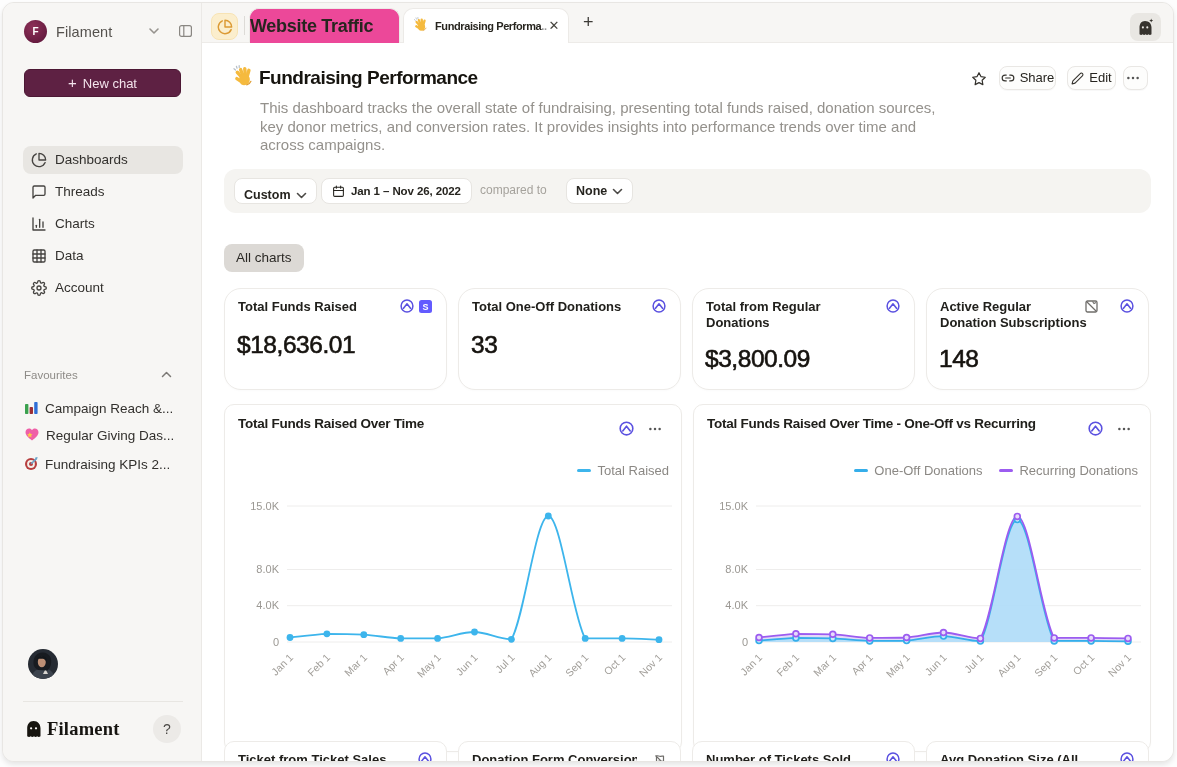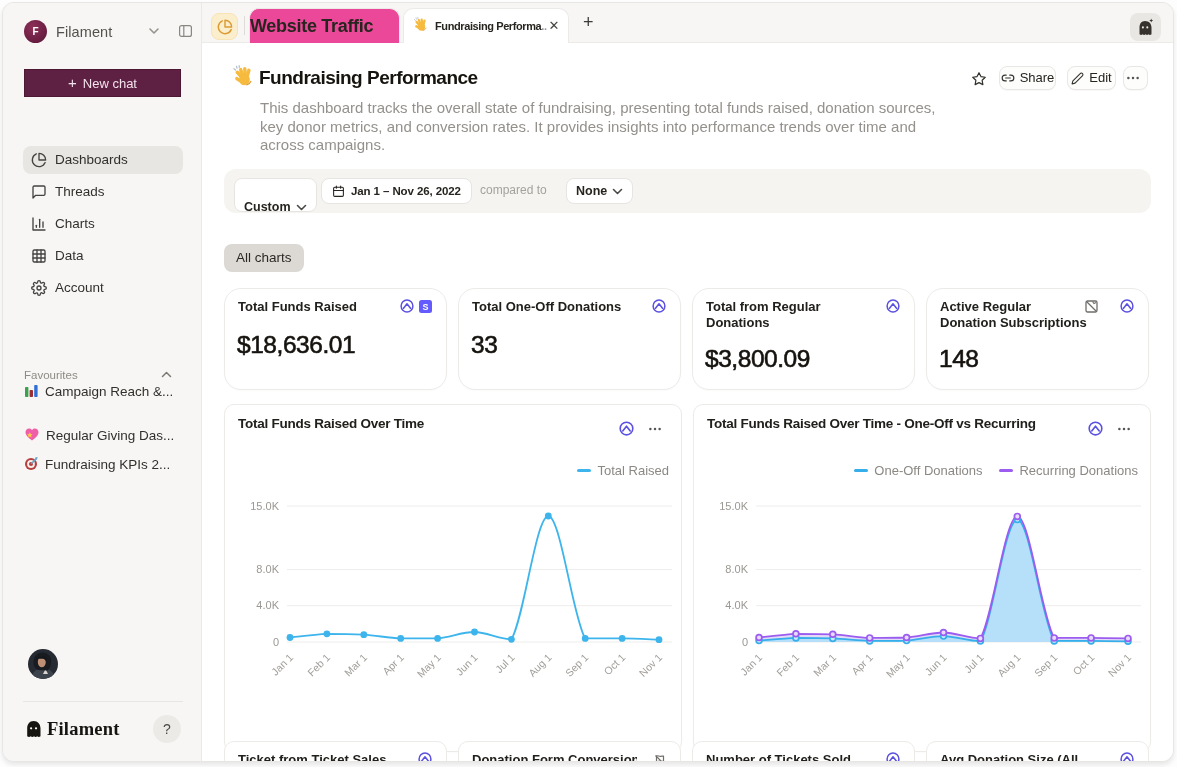--- a/index.html
+++ b/index.html
@@ -4,21 +4,21 @@
 <style>
 * { margin:0; padding:0; box-sizing:border-box; }
 html,body { width:1177px; height:767px; background:#fdfdfd; font-family:"Liberation Sans",sans-serif; overflow:hidden; }
 .window { position:absolute; left:2px; top:2px; width:1172px; height:760px; background:#f7f6f4; border:1px solid #e8e6e3; border-radius:12px; overflow:hidden; box-shadow:0 3px 5px rgba(0,0,0,.09); }
 
 .sidebar { position:absolute; left:0; top:0; width:199px; height:100%; background:#f7f6f4; border-right:1px solid #ebe9e6; }
 .logo { position:absolute; left:21px; top:17px; width:23px; height:23px; border-radius:50%; background:radial-gradient(circle at 38% 32%, #8e3058, #671c40 72%); color:#fff; font-size:10px; font-weight:bold; text-align:center; line-height:23px; }
 .brand { position:absolute; left:53px; top:21px; font-size:14.5px; color:#55524e; font-weight:400; letter-spacing:.1px; }
 .sb-chev { position:absolute; left:145px; top:24px; }
 .sb-panel { position:absolute; left:176px; top:22px; }
-.newchat { position:absolute; left:21px; top:66px; width:157px; height:28px; background:#5e2143; border:1px solid #4c1834; border-radius:0; color:#f3e3ec; font-size:13px; text-align:center; line-height:26px; }
+.newchat { position:absolute; left:21px; top:66px; width:157px; height:28px; background:#5e2143; border:1px solid #4c1834; border-radius:6px; color:#f3e3ec; font-size:13px; text-align:center; line-height:26px; }
 .newchat .pl { font-size:15px; margin-right:6px; font-weight:400; }
 .nav { position:absolute; left:20px; top:143px; width:160px; }
 .nav-it { position:relative; height:28px; margin-bottom:4px; border-radius:8px; font-size:13.5px; color:#32302d; line-height:28px; padding-left:32px; }
 .nav-it.on { background:#e8e6e2; }
 .nav-it svg { position:absolute; left:8px; top:6px; }
 .badge { position:absolute; right:6px; top:5px; width:18px; height:18px; background:#6d2245; border-radius:50%; color:#fff; font-size:10px; text-align:center; line-height:18px; }
 .favlab { position:absolute; left:21px; top:366px; font-size:11.5px; color:#8e8b87; }
 .favchev { position:absolute; left:158px; top:368px; }
 .fav { position:absolute; left:21px; width:165px; height:20px; font-size:13.5px; color:#32302d; white-space:nowrap; overflow:hidden; }
 .fav svg { vertical-align:-2px; margin-right:6px; }
@@ -48,21 +48,21 @@
 .hstar { position:absolute; left:769px; top:28px; }
 .hbtn { position:absolute; top:23px; height:24px; background:#fdfdfc; border:1px solid #e9e7e4; border-radius:8px; font-size:13px; color:#26241f; line-height:22px; box-shadow:0 1px 1px rgba(0,0,0,.03); }
 .hbtn svg { vertical-align:-2.5px; margin-right:5px; }
 #share { left:797px; width:57px; text-align:center; }
 #edit { left:865px; width:49px; text-align:center; }
 #hmore { left:921px; width:25px; text-align:center; }
 .filterbar { position:absolute; left:22px; top:126px; width:927px; height:44px; background:#f5f4f1; border-radius:12px; }
 .fsel { position:absolute; top:9px; height:26px; background:#fff; border:1px solid #e7e5e1; border-radius:8px; font-size:12.5px; font-weight:bold; color:#26241f; line-height:24px; }
 .fsel svg.cal { vertical-align:-2.5px; margin-right:6px; }
 .fsel .dn { margin-left:5px; }
-#fcustom { left:10px; padding:16px 9px; }
+#fcustom { left:10px; padding:4px 9px; }
 #fdate { left:97px; padding:0 10px; font-weight:bold; font-size:11.5px; letter-spacing:-0.1px; }
 .fcmp { position:absolute; left:256px; top:14px; font-size:12px; color:#a5a29c; }
 #fnone { left:342px; padding:0 9px; }
 .chip { position:absolute; left:22px; top:201px; height:28px; background:#dcd9d5; border-radius:8px; font-size:13.5px; color:#2b2925; line-height:28px; padding:0 12px; }
 
 .scard { position:absolute; top:245px; width:223px; height:102px; background:#fff; border:1px solid #edebe8; border-radius:17px; box-shadow:0 1px 2px rgba(0,0,0,.02); }
 .scard .t { position:absolute; left:13px; top:10px; width:150px; font-size:13px; font-weight:bold; color:#21201c; line-height:16px; }
 .scard .v { position:absolute; left:12px; font-size:24.5px; font-weight:normal; -webkit-text-stroke:0.6px #16130f; color:#16130f; letter-spacing:-0.45px; }
 .ic1 { position:absolute; right:14px; top:10px; }
 .ic2 { position:absolute; right:32px; top:10px; }
@@ -116,21 +116,21 @@
           </svg>Data</div>
       <div class="nav-it"><svg width="16" height="16" viewBox="0 0 24 24" fill="none" stroke="#454340" stroke-width="2" stroke-linecap="round" stroke-linejoin="round">
             <circle cx="12" cy="12" r="3"></circle>
             <path d="M19.4 15a1.65 1.65 0 0 0 .33 1.82l.06.06a2 2 0 1 1-2.83 2.83l-.06-.06a1.65 1.65 0 0 0-1.82-.33 1.65 1.65 0 0 0-1 1.51V21a2 2 0 1 1-4 0v-.09A1.65 1.65 0 0 0 9 19.4a1.65 1.65 0 0 0-1.82.33l-.06.06a2 2 0 1 1-2.83-2.83l.06-.06a1.65 1.65 0 0 0 .33-1.82 1.65 1.65 0 0 0-1.51-1H3a2 2 0 1 1 0-4h.09A1.65 1.65 0 0 0 4.6 9a1.65 1.65 0 0 0-.33-1.82l-.06-.06a2 2 0 1 1 2.83-2.83l.06.06a1.65 1.65 0 0 0 1.82.33H9a1.65 1.65 0 0 0 1-1.51V3a2 2 0 1 1 4 0v.09a1.65 1.65 0 0 0 1 1.51 1.65 1.65 0 0 0 1.82-.33l.06-.06a2 2 0 1 1 2.83 2.83l-.06.06a1.65 1.65 0 0 0-.33 1.82V9a1.65 1.65 0 0 0 1.51 1H21a2 2 0 1 1 0 4h-.09a1.65 1.65 0 0 0-1.51 1z"></path>
           </svg>Account</div>
     </div>
     <div class="favlab">Favourites</div>
     <svg class="favchev" width="11" height="7" viewBox="0 0 11 7">
         <path d="M1.5 5.5 L5.5 1.5 L9.5 5.5" fill="none" stroke="#7c7975" stroke-width="1.5" stroke-linecap="round" stroke-linejoin="round"></path>
       </svg>
-    <div class="fav" style="top:380px"><svg width="15" height="15" viewBox="0 0 15 15">
+    <div class="fav" style="top:397px"><svg width="15" height="15" viewBox="0 0 15 15">
           <rect x="1" y="4" width="3.4" height="10" rx="0.8" fill="#3ba14e"></rect>
           <rect x="5.6" y="7" width="3.4" height="7" rx="0.8" fill="#9c2f35"></rect>
           <rect x="10.2" y="2" width="3.4" height="12" rx="0.8" fill="#2f6fd6"></rect>
         </svg>Campaign Reach &amp;...</div>
     <div class="fav" style="top:424px"><svg width="16" height="15" viewBox="0 0 16 15">
           <path d="M8 13.5 C5 11 1.5 8.5 1.5 5.2 C1.5 3 3.2 1.5 5.1 1.5 C6.4 1.5 7.5 2.2 8 3.2 C8.5 2.2 9.6 1.5 10.9 1.5 C12.8 1.5 14.5 3 14.5 5.2 C14.5 8.5 11 11 8 13.5 Z" fill="#ef5fa7"></path>
           <path d="M5.8 5.2 l.9 1.8 1.8.3 -1.3 1.3 .3 1.9 -1.7-.9 -1.7.9 .3-1.9 -1.3-1.3 1.8-.3z" fill="#fbc74a"></path>
         </svg>Regular Giving Das...</div>
     <div class="fav" style="top:453px"><svg width="15" height="15" viewBox="0 0 15 15">
           <circle cx="7" cy="8" r="6" fill="#b73e3e"></circle>

